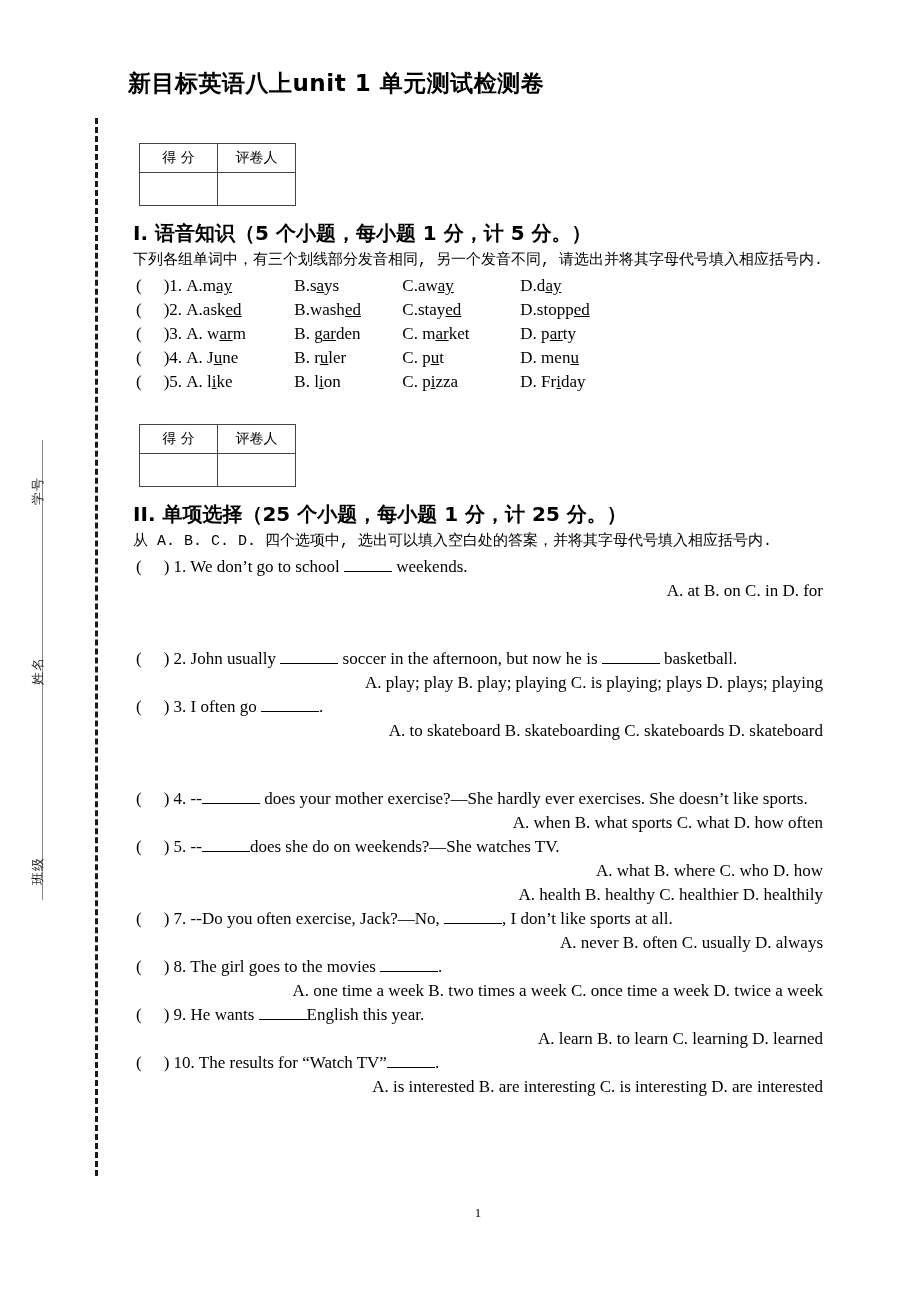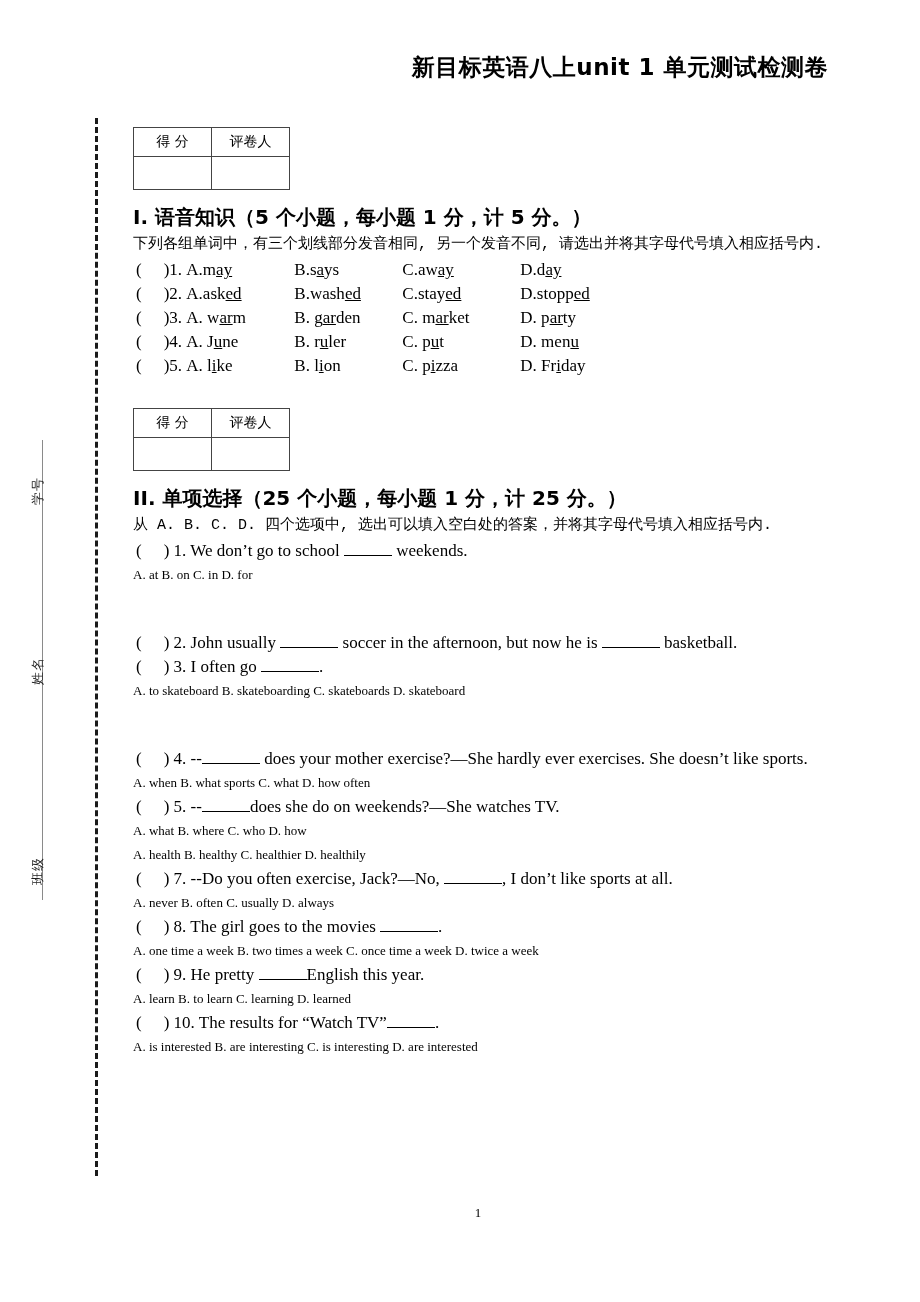--- a/index.html
+++ b/index.html
@@ -61,33 +61,33 @@
   .page {
     position: absolute;
     left: 128px;
     top: 0;
     width: 700px;
     height: 1302px;
   }
 
   .doc-title {
     margin: 0;
-    padding-top: 52px;
-    text-align: right;
+    padding-top: 68px;
+    text-align: left;
     font-family: "DejaVu Sans", "Liberation Sans", sans-serif;
     font-size: 23px;
     font-weight: bold;
     letter-spacing: 0.5px;
     color: #000;
   }
 
   
   .score-table {
     border-collapse: collapse;
-    margin-left: 5px;
+    margin-left: 11px;
     table-layout: fixed;
     width: 150px;
   }
   .score-table td {
     border: 1px solid #444;
     width: 75px;
     height: 26px;
     text-align: center;
     vertical-align: middle;
     font-family: "DejaVu Sans", "Liberation Sans", sans-serif;
@@ -123,25 +123,26 @@
     margin: 0 0 0 8px;
     width: 688px;
     color: #000;
   }
   .q-line.justify {
     text-align: justify;
     text-align-last: left;
     margin-top: 44px;
   }
   .opt-line {
-    font-size: 13px;
+    font-size: 17px;
     line-height: 24px;
     margin: 0 0 0 5px;
     width: 690px;
     color: #000;
+    text-align: right;
   }
 
   .paren { letter-spacing: 0; }
   .paren-gap { display: inline-block; width: 22px; }
   .blank-m { display: inline-block; width: 48px; border-bottom: 1px solid #000; }
   .blank-l { display: inline-block; width: 58px; border-bottom: 1px solid #000; }
 
   u { }
 
   .phon-line {
@@ -249,20 +250,21 @@
     <span>1.</span>
     <span>We don’t go to school </span><span class="blank-m"></span><span> weekends.</span>
   </div>
   <div class="opt-line">A. at       B. on     C. in     D. for</div>
 
   <div class="q-line justify">
     <span class="paren">(<span class="paren-gap"></span>)</span>
     <span>2.</span>
     <span>John usually </span><span class="blank-l"></span><span> soccer in the afternoon, but now he is </span><span class="blank-l"></span><span> basketball.</span>
   </div>
+  <div class="opt-line">A. play; play     B. play; playing    C. is playing; plays    D. plays; playing</div>
 
   <div class="q-line">
     <span class="paren">(<span class="paren-gap"></span>)</span>
     <span>3.</span>
     <span>I often go </span><span class="blank-l"></span><span>.</span>
   </div>
   <div class="opt-line">A. to skateboard     B. skateboarding     C. skateboards   D. skateboard</div>
 
   <div class="q-line justify">
     <span class="paren">(<span class="paren-gap"></span>)</span>
@@ -290,21 +292,21 @@
   <div class="q-line">
     <span class="paren">(<span class="paren-gap"></span>)</span>
     <span>8.</span>
     <span>The girl goes to the movies </span><span class="blank-l"></span><span>.</span>
   </div>
   <div class="opt-line">A. one time a week      B. two times a week    C. once time a week      D. twice a week</div>
 
   <div class="q-line">
     <span class="paren">(<span class="paren-gap"></span>)</span>
     <span>9.</span>
-    <span>He pretty </span><span class="blank-m"></span><span>English this year.</span>
+    <span>He wants </span><span class="blank-m"></span><span>English this year.</span>
   </div>
   <div class="opt-line">A. learn     B. to learn     C. learning     D. learned</div>
 
   <div class="q-line">
     <span class="paren">(<span class="paren-gap"></span>)</span>
     <span>10.</span>
     <span>The results for “Watch TV”</span><span class="blank-m"></span><span>.</span>
   </div>
   <div class="opt-line">A. is interested     B. are interesting      C. is interesting   D. are interested</div>
 

